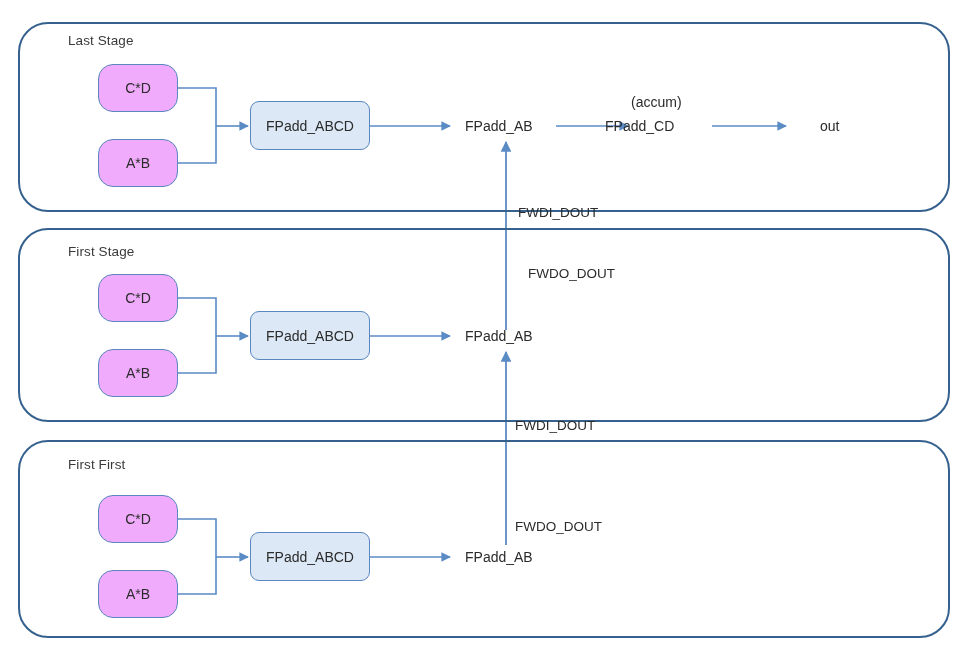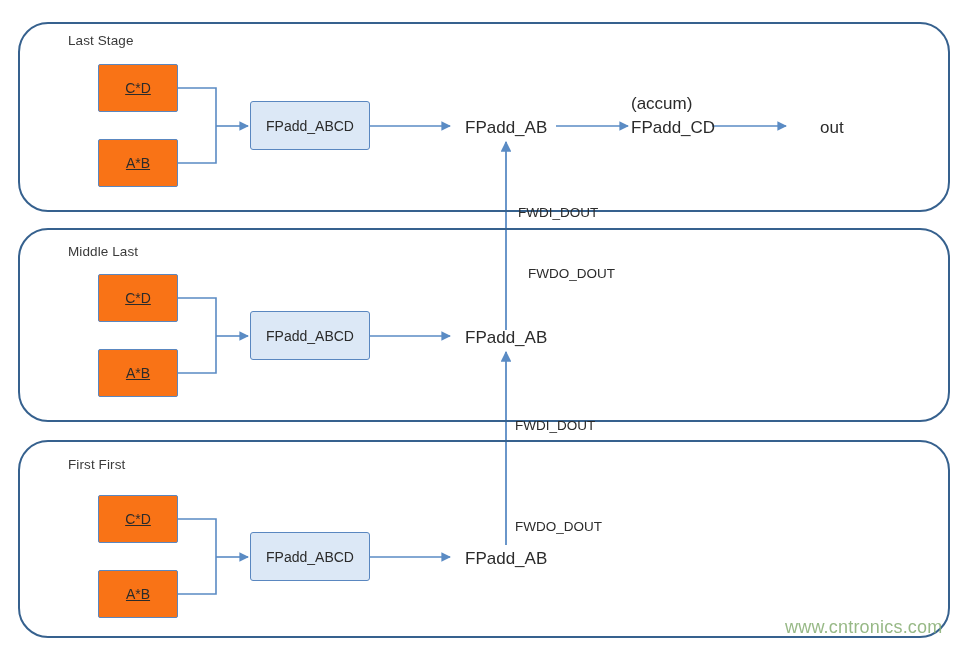--- a/index.html
+++ b/index.html
@@ -35,47 +35,46 @@
   .stage-title {
     position: absolute;
     font-size: 13.5px;
     color: #3A3A3A;
     white-space: nowrap;
     letter-spacing: 0.1px;
   }
   .op-box {
     position: absolute;
     box-sizing: border-box;
-    background: #f97316;
+    background: #f0abfc;
     border: 1.6px solid #5A87C0;
-    border-radius: 2px;
+    border-radius: 15px;
     display: flex;
     align-items: center;
     justify-content: center;
     font-size: 14px;
     color: #2B2B2B;
     white-space: nowrap;
-    text-decoration: underline;
   }
   .adder-box {
     position: absolute;
     box-sizing: border-box;
     background: #DCE8F6;
     border: 1.6px solid #5A87C0;
-    border-radius: 3px;
+    border-radius: 9px;
     display: flex;
     align-items: center;
     justify-content: center;
     font-size: 14px;
     color: #2B2B2B;
     white-space: nowrap;
   }
   .node-label {
     position: absolute;
-    font-size: 17px;
+    font-size: 14px;
     color: #2B2B2B;
     white-space: nowrap;
   }
   .wire-label {
     position: absolute;
     font-size: 13.5px;
     color: #2B2B2B;
     white-space: nowrap;
     margin-top: 27px;
   }
@@ -136,27 +135,27 @@
   <div class="stage-title" style="left:68px; top:33px;">Last Stage</div>
 
   <div class="op-box" style="left:98px; top:64px; width:80px; height:48px;">C*D</div>
   <div class="op-box" style="left:98px; top:139px; width:80px; height:48px;">A*B</div>
 
   <div class="adder-box" style="left:250px; top:101px; width:120px; height:49px;">FPadd_ABCD</div>
 
   <div class="node-label" style="left:465px; top:118px;">FPadd_AB</div>
 
   <div class="node-label" style="left:631px; top:94px;">(accum)</div>
-  <div class="node-label" style="left:631px; top:118px;">FPadd_CD</div>
+  <div class="node-label" style="left:605px; top:118px;">FPadd_CD</div>
   <div class="node-label" style="left:801px; top:118px;margin-left:19px;">out</div>
 
   <div class="wire-label" style="left:518px; top:178px;">FWDI_DOUT</div>
 
   <div class="stage-frame" style="left:18px; top:228px; width:932px; height:194px;"></div>
-  <div class="stage-title" style="left:68px; top:244px;">Middle Last</div>
+  <div class="stage-title" style="left:68px; top:244px;">First Stage</div>
 
   <div class="op-box" style="left:98px; top:274px; width:80px; height:48px;">C*D</div>
   <div class="op-box" style="left:98px; top:349px; width:80px; height:48px;">A*B</div>
 
   <div class="adder-box" style="left:250px; top:311px; width:120px; height:49px;">FPadd_ABCD</div>
 
   <div class="node-label" style="left:465px; top:328px;">FPadd_AB</div>
 
   <div class="wire-label" style="left:528px; top:239px;">FWDO_DOUT</div>
 
@@ -167,15 +166,14 @@
 
   <div class="op-box" style="left:98px; top:495px; width:80px; height:48px;">C*D</div>
   <div class="op-box" style="left:98px; top:570px; width:80px; height:48px;">A*B</div>
 
   <div class="adder-box" style="left:250px; top:532px; width:120px; height:49px;">FPadd_ABCD</div>
 
   <div class="node-label" style="left:465px; top:549px;">FPadd_AB</div>
 
   <div class="wire-label" style="left:515px; top:492px;">FWDO_DOUT</div>
 
-  <div class="watermark" style="left:785px; top:617px;">www.cntronics.com</div>
 
 </div>
 
 </body></html>

